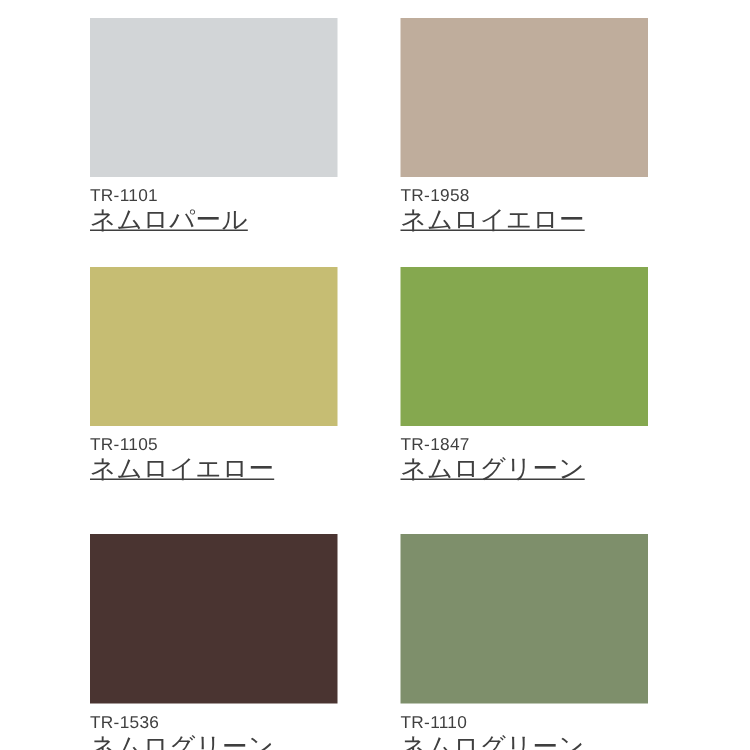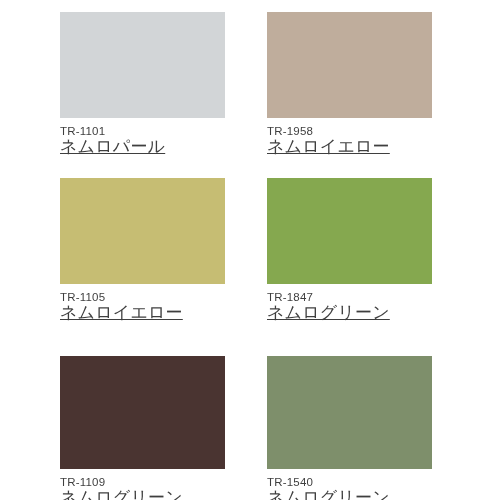--- a/index.html
+++ b/index.html
@@ -98,26 +98,26 @@
     <div class="swatch-chip" style="background-color: rgb(133, 168, 79);"></div>
     <div class="swatch-labels">
       <div class="swatch-code">TR-1847</div>
       <div class="swatch-name">ネムログリーン</div>
     </div>
   </div>
 
   <div class="swatch-cell row-3">
     <div class="swatch-chip" style="background-color: rgb(74, 52, 49);"></div>
     <div class="swatch-labels">
-      <div class="swatch-code">TR-1109</div>
+      <div class="swatch-code">TR-1536</div>
       <div class="swatch-name">ネムログリーン</div>
     </div>
   </div>
 
   <div class="swatch-cell row-3">
     <div class="swatch-chip" style="background-color: rgb(126, 143, 107);"></div>
     <div class="swatch-labels">
-      <div class="swatch-code">TR-1540</div>
+      <div class="swatch-code">TR-1110</div>
       <div class="swatch-name">ネムログリーン</div>
     </div>
   </div>
 
 </div>
 
 </body></html>

